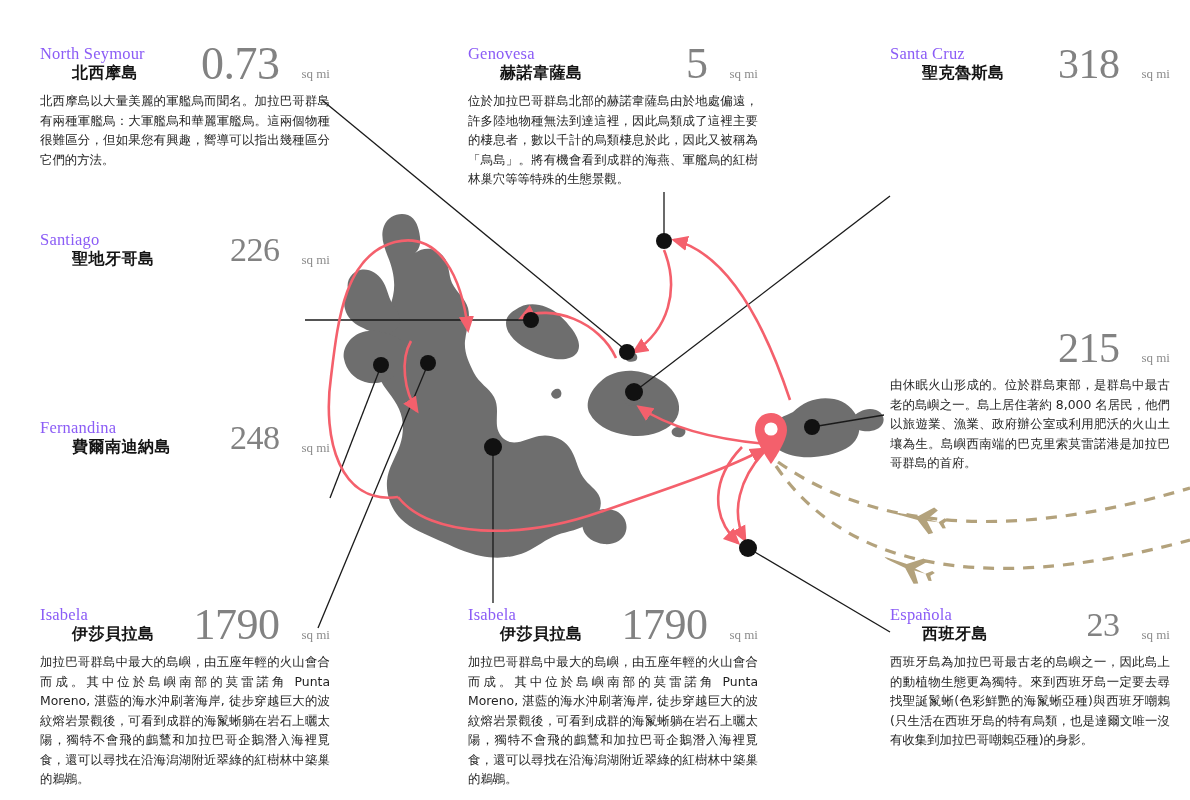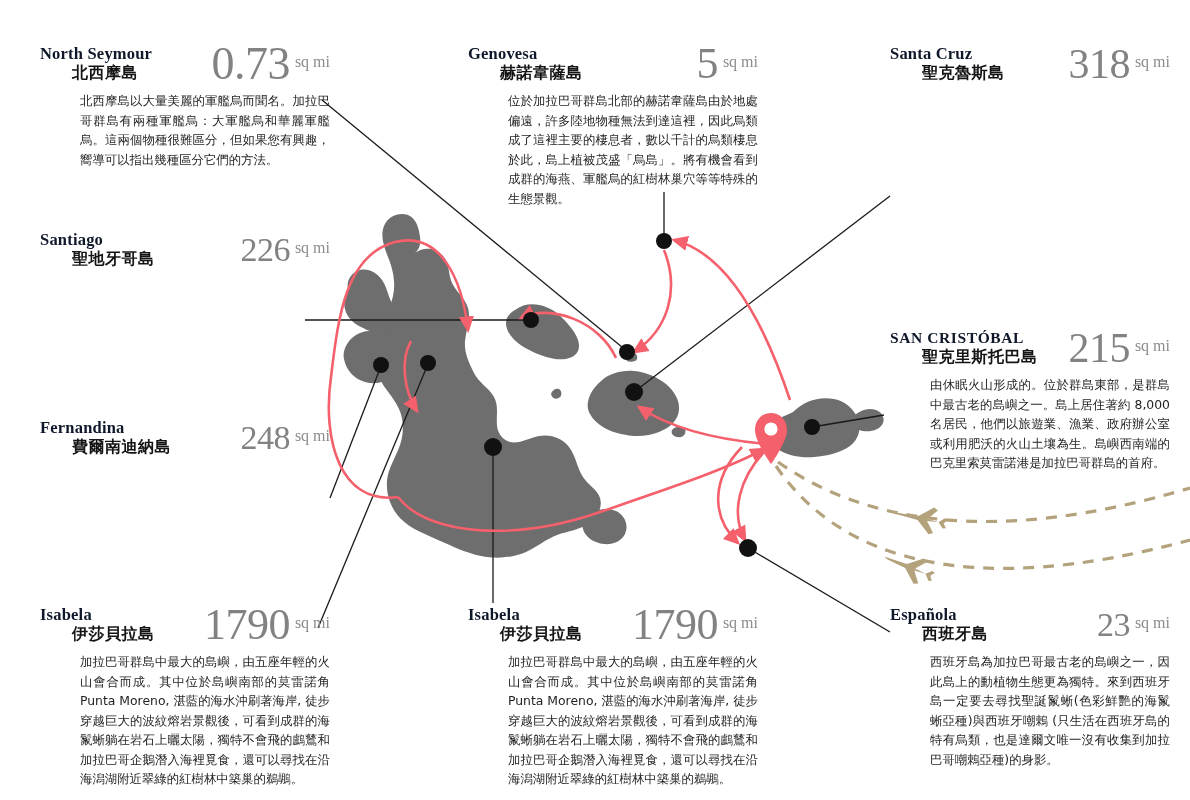--- a/index.html
+++ b/index.html
@@ -19,69 +19,68 @@
 
   
   .card{position:absolute;}
   .card-head{
     display:flex;align-items:flex-start;
     margin:0 0 7px 0;
   }
   .names{flex:0 0 auto;}
   .name-en{
     font-family:"Liberation Serif","DejaVu Serif",serif;
-    font-weight:bold;
+    font-weight:normal;
     font-size:16.5px;
     line-height:19px;
     letter-spacing:.2px;
-    color:#0f172a;
+    color:#8b5cf6;
     white-space:nowrap;
   }
   .name-en.small-caps{
     font-size:15.5px;
     letter-spacing:.6px;
   }
   .name-zh{
     font-family:"DejaVu Sans","Liberation Sans",sans-serif;
     font-weight:bold;
     font-size:16px;
     line-height:20px;
     letter-spacing:.5px;
     color:#141414;
     white-space:nowrap;
     margin-left:32px;
   }
   .area-wrap{
-    display:flex;align-items:center;
+    display:flex;align-items:flex-end;
     margin-left:auto;
     padding-left:10px;
   }
   .area-num{
     font-family:"Liberation Serif","DejaVu Serif",serif;
     font-size:34px;
     line-height:40px;
     color:#828282;
     letter-spacing:-.5px;
   }
   .area-unit{
     font-family:"Liberation Serif","DejaVu Serif",serif;
-    font-size:16px;
+    font-size:13px;
     color:#8c8c8c;
-    margin-left:5px;
+    margin-left:22px;
     position:relative;
     top:-2px;
   }
   .body-text{
     font-family:"DejaVu Sans","Liberation Sans",sans-serif;
     font-size:12.4px;
     line-height:19.5px;
     color:#1f1f1f;
     text-align:justify;
     letter-spacing:0px;
-    margin-left:40px;
   }
 
   
   #card-north-seymour{left:40px;  top:44px;  width:290px;}
   #card-santiago     {left:40px;  top:230px; width:290px;}
   #card-fernandina   {left:40px;  top:418px; width:290px;}
   #card-isabela-left {left:40px;  top:605px; width:290px;}
   #card-genovesa     {left:468px; top:44px;  width:290px;}
   #card-isabela-mid  {left:468px; top:605px; width:290px;}
   #card-santa-cruz   {left:890px; top:44px;  width:280px;}
@@ -273,21 +272,21 @@
     <div class="card-head">
       <div class="names">
         <div class="name-en">Genovesa</div>
         <div class="name-zh">赫諾韋薩島</div>
       </div>
       <div class="area-wrap">
         <span class="area-num">5</span>
         <span class="area-unit">sq mi</span>
       </div>
     </div>
-    <div class="body-text">位於加拉巴哥群島北部的赫諾韋薩島由於地處偏遠，許多陸地物種無法到達這裡，因此烏類成了這裡主要的棲息者，數以千計的烏類棲息於此，島上植被茂盛「烏島」。將有機會看到成群的海燕、軍艦烏的紅樹林巢穴等等特殊的生態景觀。</div>
+    <div class="body-text">位於加拉巴哥群島北部的赫諾韋薩島由於地處偏遠，許多陸地物種無法到達這裡，因此烏類成了這裡主要的棲息者，數以千計的烏類棲息於此，因此又被稱為「烏島」。將有機會看到成群的海燕、軍艦烏的紅樹林巢穴等等特殊的生態景觀。</div>
   </div>
 
   <div class="card" id="card-isabela-mid">
     <div class="card-head">
       <div class="names">
         <div class="name-en">Isabela</div>
         <div class="name-zh">伊莎貝拉島</div>
       </div>
       <div class="area-wrap">
         <span class="area-num">1790</span>
@@ -305,24 +304,20 @@
       </div>
       <div class="area-wrap">
         <span class="area-num">318</span>
         <span class="area-unit">sq mi</span>
       </div>
     </div>
   </div>
 
   <div class="card" id="card-san-cristobal">
     <div class="card-head">
-      <div class="names">
-        <div class="name-en small-caps">SAN CRISTÓBAL</div>
-        <div class="name-zh">聖克里斯托巴島</div>
-      </div>
       <div class="area-wrap">
         <span class="area-num">215</span>
         <span class="area-unit">sq mi</span>
       </div>
     </div>
     <div class="body-text">由休眠火山形成的。位於群島東部，是群島中最古老的島嶼之一。島上居住著約 8,000 名居民，他們以旅遊業、漁業、政府辦公室或利用肥沃的火山土壤為生。島嶼西南端的巴克里索莫雷諾港是加拉巴哥群島的首府。</div>
   </div>
 
   <div class="card" id="card-espanola">
     <div class="card-head">

